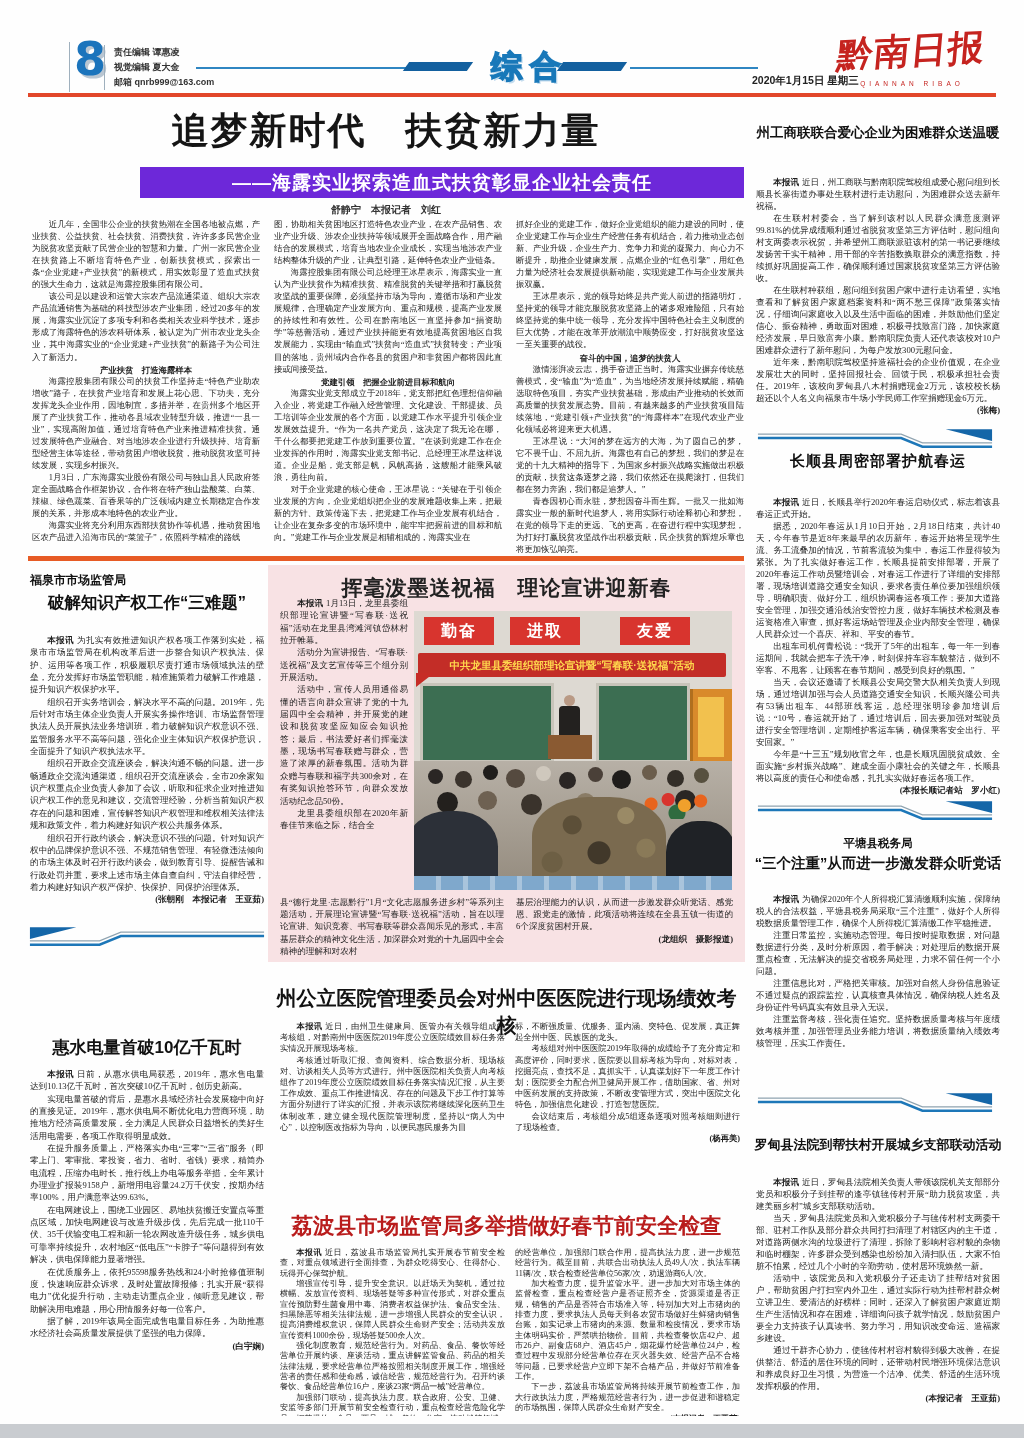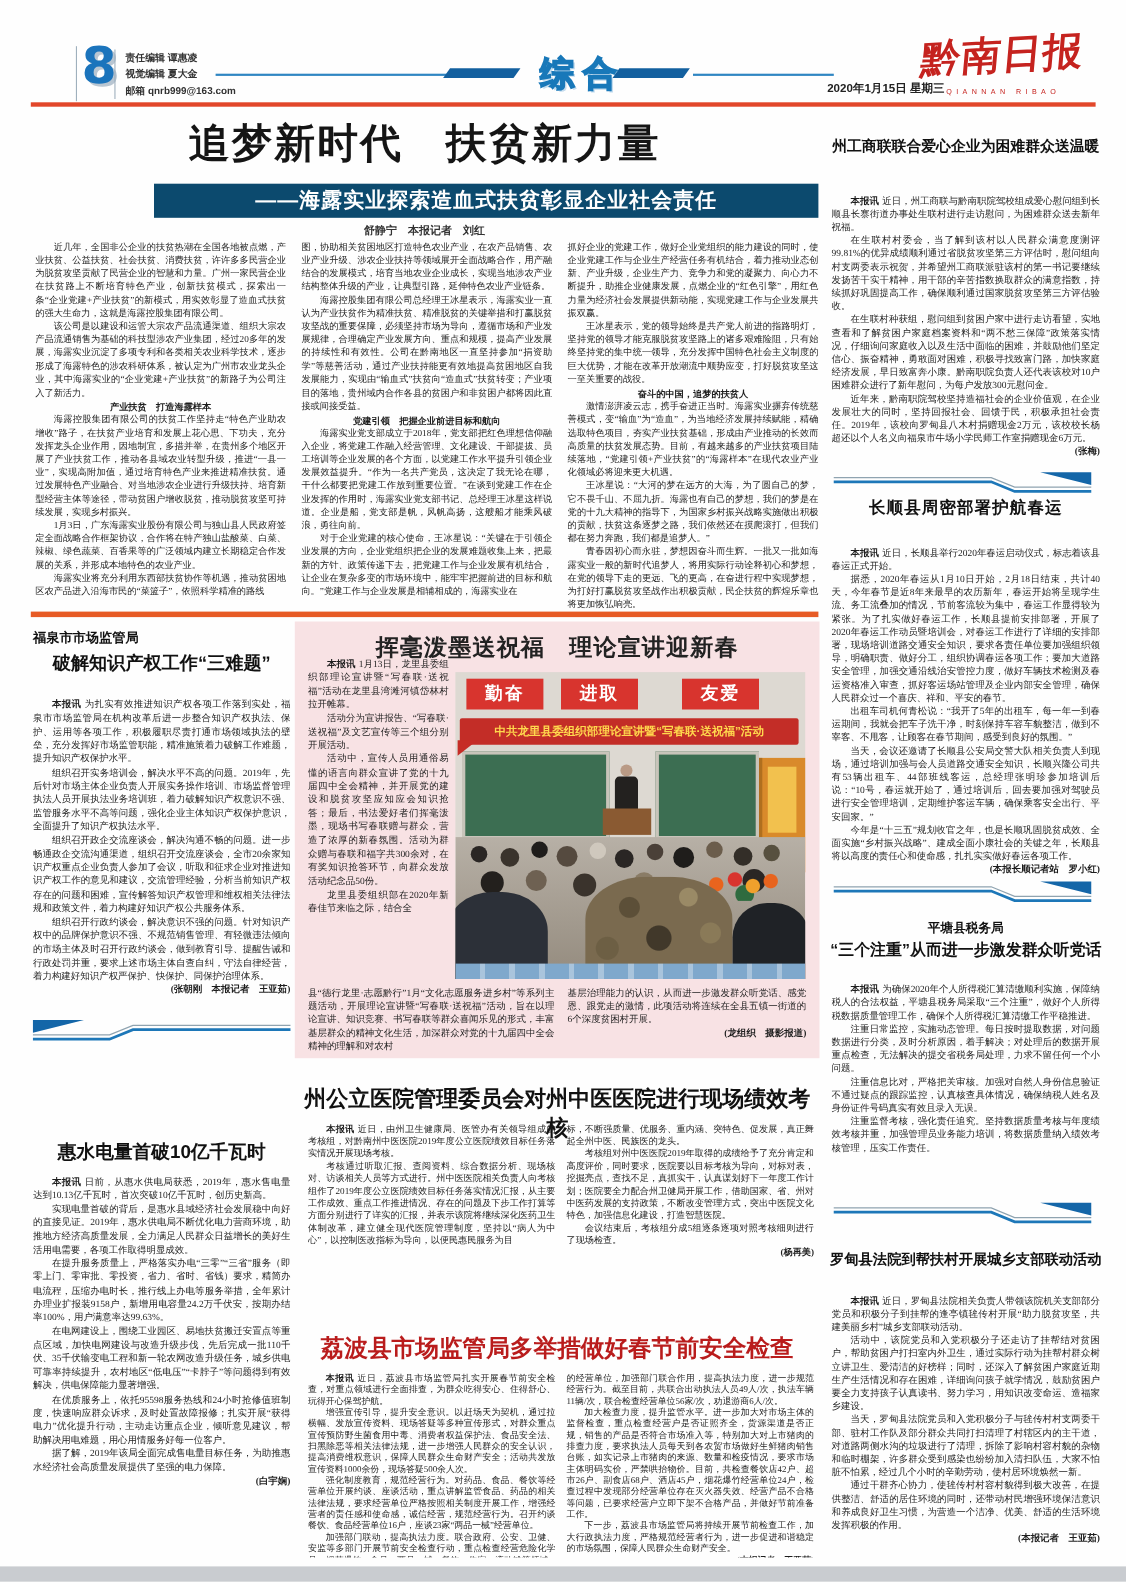--- a/index.html
+++ b/index.html
@@ -21,21 +21,21 @@
             font-weight:900;font-size:36px;color:#c5231f;transform:rotate(-3deg) skewX(-8deg);
             letter-spacing:1px;line-height:1;}
   .masthead-sub{left:824px;top:80px;width:176px;text-align:center;font-size:6.5px;letter-spacing:4px;
                 color:#c5231f;font-family:"Liberation Sans",sans-serif;}
   .hdr-date{left:752px;top:74px;font-size:10.5px;font-weight:bold;color:#222;
             font-family:"Liberation Sans",sans-serif;}
   .hdr-rule{left:28px;top:93px;width:968px;height:4px;background:#e2472a;}
   
   .lead-title{left:28px;top:106px;width:716px;text-align:center;font-family:"Liberation Sans",sans-serif;
               font-weight:900;font-size:37px;letter-spacing:2px;color:#151515;}
-  .lead-banner{left:140px;top:167px;width:604px;height:31px;background:#0c4a6e;color:#fff;
+  .lead-banner{left:140px;top:167px;width:604px;height:31px;background:#6d28d9;color:#fff;
                font-family:"Liberation Sans",sans-serif;font-weight:bold;font-size:19px;
                text-align:center;line-height:31px;letter-spacing:1px;}
   .lead-byline{left:28px;top:203px;width:716px;text-align:center;font-size:10px;font-weight:bold;color:#333;}
   .lead-cols{left:32px;top:219px;width:712px;height:334px;display:flex;gap:14px;overflow:hidden;}
   .lead-col{width:228px;font-size:8.4px;line-height:12.05px;text-align:justify;}
   .orange-rule{left:28px;top:556px;width:716px;height:5px;background:#e75b25;}
   
   .blk{margin:0;}
   .blk-p,.blk-lead{text-indent:2em;}
   .blk-cont{text-indent:0;}
@@ -311,20 +311,20 @@
     </div>
   <svg class="sep" style="left:756px;top:1092px;" viewBox="0 0 246 22">
     <polyline points="2,6 150,6 172,15 244,15" fill="none" stroke="#8fa3b0" stroke-width="1.2"></polyline>
     <polyline points="2,10 150,10 172,19 244,19" fill="none" stroke="#1d77b8" stroke-width="2.6"></polyline>
     <polygon points="196,1 244,1 244,13" fill="#1466a8"></polygon>
   </svg>
 
   <div class="abs r4-title">罗甸县法院到帮扶村开展城乡支部联动活动</div>
   <div class="abs r4-body r-body">
       <p class="blk blk-lead"><b class="pre">本报讯</b>近日，罗甸县法院相关负责人带领该院机关支部部分党员和积极分子到挂帮的逢亭镇毪传村开展“助力脱贫攻坚，共建美丽乡村”城乡支部联动活动。</p>
+      <p class="blk blk-p">当天，罗甸县法院党员和入党积极分子与毪传村村支两委干部、驻村工作队及部分群众共同打扫清理了村辖区内的主干道，对道路两侧水沟的垃圾进行了清理，拆除了影响村容村貌的杂物和临时棚架，许多群众受到感染也纷纷加入清扫队伍，大家不怕脏不怕累，经过几个小时的辛勤劳动，使村居环境焕然一新。</p>
       <p class="blk blk-p">活动中，该院党员和入党积极分子还走访了挂帮结对贫困户，帮助贫困户打扫室内外卫生，通过实际行动为挂帮村群众树立讲卫生、爱清洁的好榜样；同时，还深入了解贫困户家庭近期生产生活情况和存在困难，详细询问孩子就学情况，鼓励贫困户要全力支持孩子认真读书、努力学习，用知识改变命运、造福家乡建设。</p>
-      <p class="blk blk-p">当天，罗甸县法院党员和入党积极分子与毪传村村支两委干部、驻村工作队及部分群众共同打扫清理了村辖区内的主干道，对道路两侧水沟的垃圾进行了清理，拆除了影响村容村貌的杂物和临时棚架，许多群众受到感染也纷纷加入清扫队伍，大家不怕脏不怕累，经过几个小时的辛勤劳动，使村居环境焕然一新。</p>
       <p class="blk blk-p">通过干群齐心协力，使毪传村村容村貌得到极大改善，在提供整洁、舒适的居住环境的同时，还带动村民增强环境保洁意识和养成良好卫生习惯，为营造一个洁净、优美、舒适的生活环境发挥积极的作用。</p>
       <p class="blk blk-by">(本报记者　王亚茹)</p>
     </div>
 
   <div class="abs bottom-strip"></div>
 </div>
 
 </body></html>

